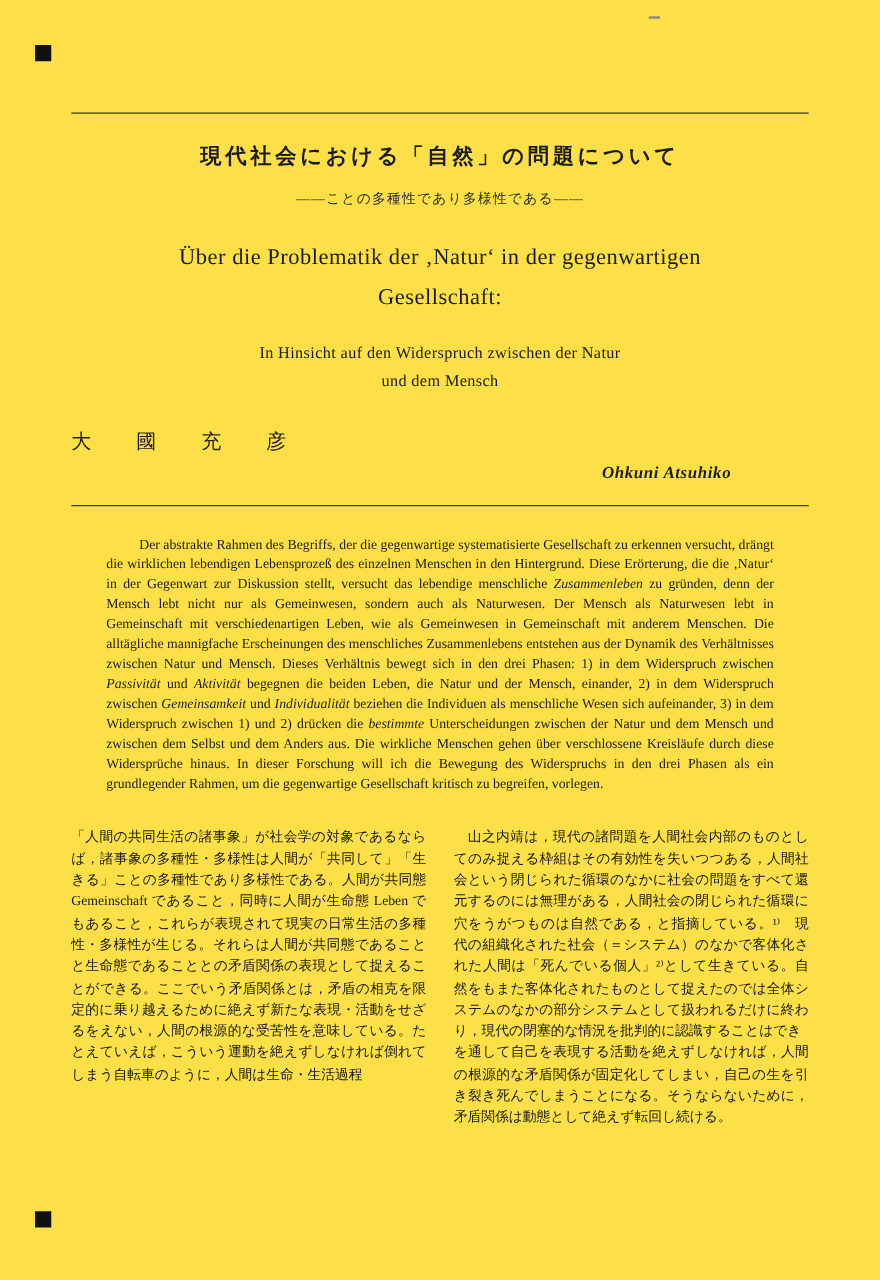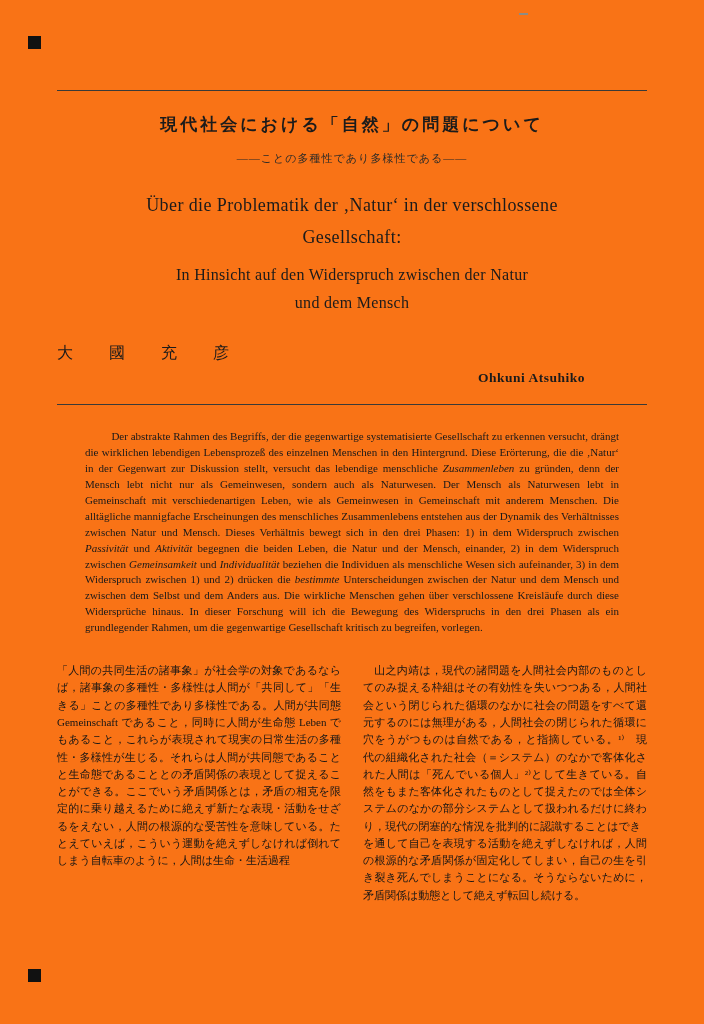--- a/index.html
+++ b/index.html
@@ -4,21 +4,21 @@
 <style>
   html,body{margin:0;padding:0;}
   body{
     background:#d8d8d4;
     font-family:"Liberation Serif","DejaVu Serif",serif;
   }
   .page{
     position:relative;
     width:704px;height:1024px;
     margin:0 auto;
-    background:#f97316;
+    background:#fde047;
     color:#1b1b1b;
     overflow:hidden;
     box-sizing:border-box;
     padding:0 57px;
   }
   .reg-mark{
     position:absolute;top:13px;left:519px;
     width:9px;height:2px;background:#8c8c86;
   }
   .corner{
@@ -47,36 +47,37 @@
     color:#2a2a28;
   }
   .title-de{
     margin:24px 0 0 0;
     text-align:center;
     font-size:18px;font-weight:400;
     line-height:1.75;
     letter-spacing:.4px;
   }
   .subtitle-de{
-    margin-top:8px;
+    margin-top:18px;
     text-align:center;
-    font-size:16px;
+    font-size:13px;
     line-height:1.75;
     letter-spacing:.3px;
   }
   .author-ja{
     margin:26px 70px 0 0;
     text-align:left;
     font-size:16px;
     letter-spacing:10px;
   }
   .author-romaji{
     margin:6px 62px 0 0;
     text-align:right;
     font-size:13.5px;
+    font-style:italic;
     font-weight:bold;
     letter-spacing:.5px;
   }
   .abstract{
     width:534px;
     margin:24px auto 0 auto;
     font-size:11px;
     line-height:1.45;
     text-align:justify;
     text-indent:2.4em;
@@ -112,21 +113,21 @@
   <div class="reg-mark"></div>
   <div class="corner tl"></div>
   <div class="corner bl"></div>
 
   <hr class="rule top">
 
   <h1 class="title-ja">現代社会における「自然」の問題について</h1>
   <div class="subtitle-ja">――ことの多種性であり多様性である――</div>
 
   <h2 class="title-de">
-    <span>Über die Problematik der ‚Natur‘ in der verschlossene</span><br>
+    <span>Über die Problematik der ‚Natur‘ in der gegenwartigen</span><br>
     <span>Gesellschaft:</span>
   </h2>
 
   <div class="subtitle-de">
     <span>In Hinsicht auf den Widerspruch zwischen der Natur</span><br>
     <span>und dem Mensch</span>
   </div>
 
   <div class="author-ja">大　國　充　彦</div>
   <div class="author-romaji">Ohkuni Atsuhiko</div>

